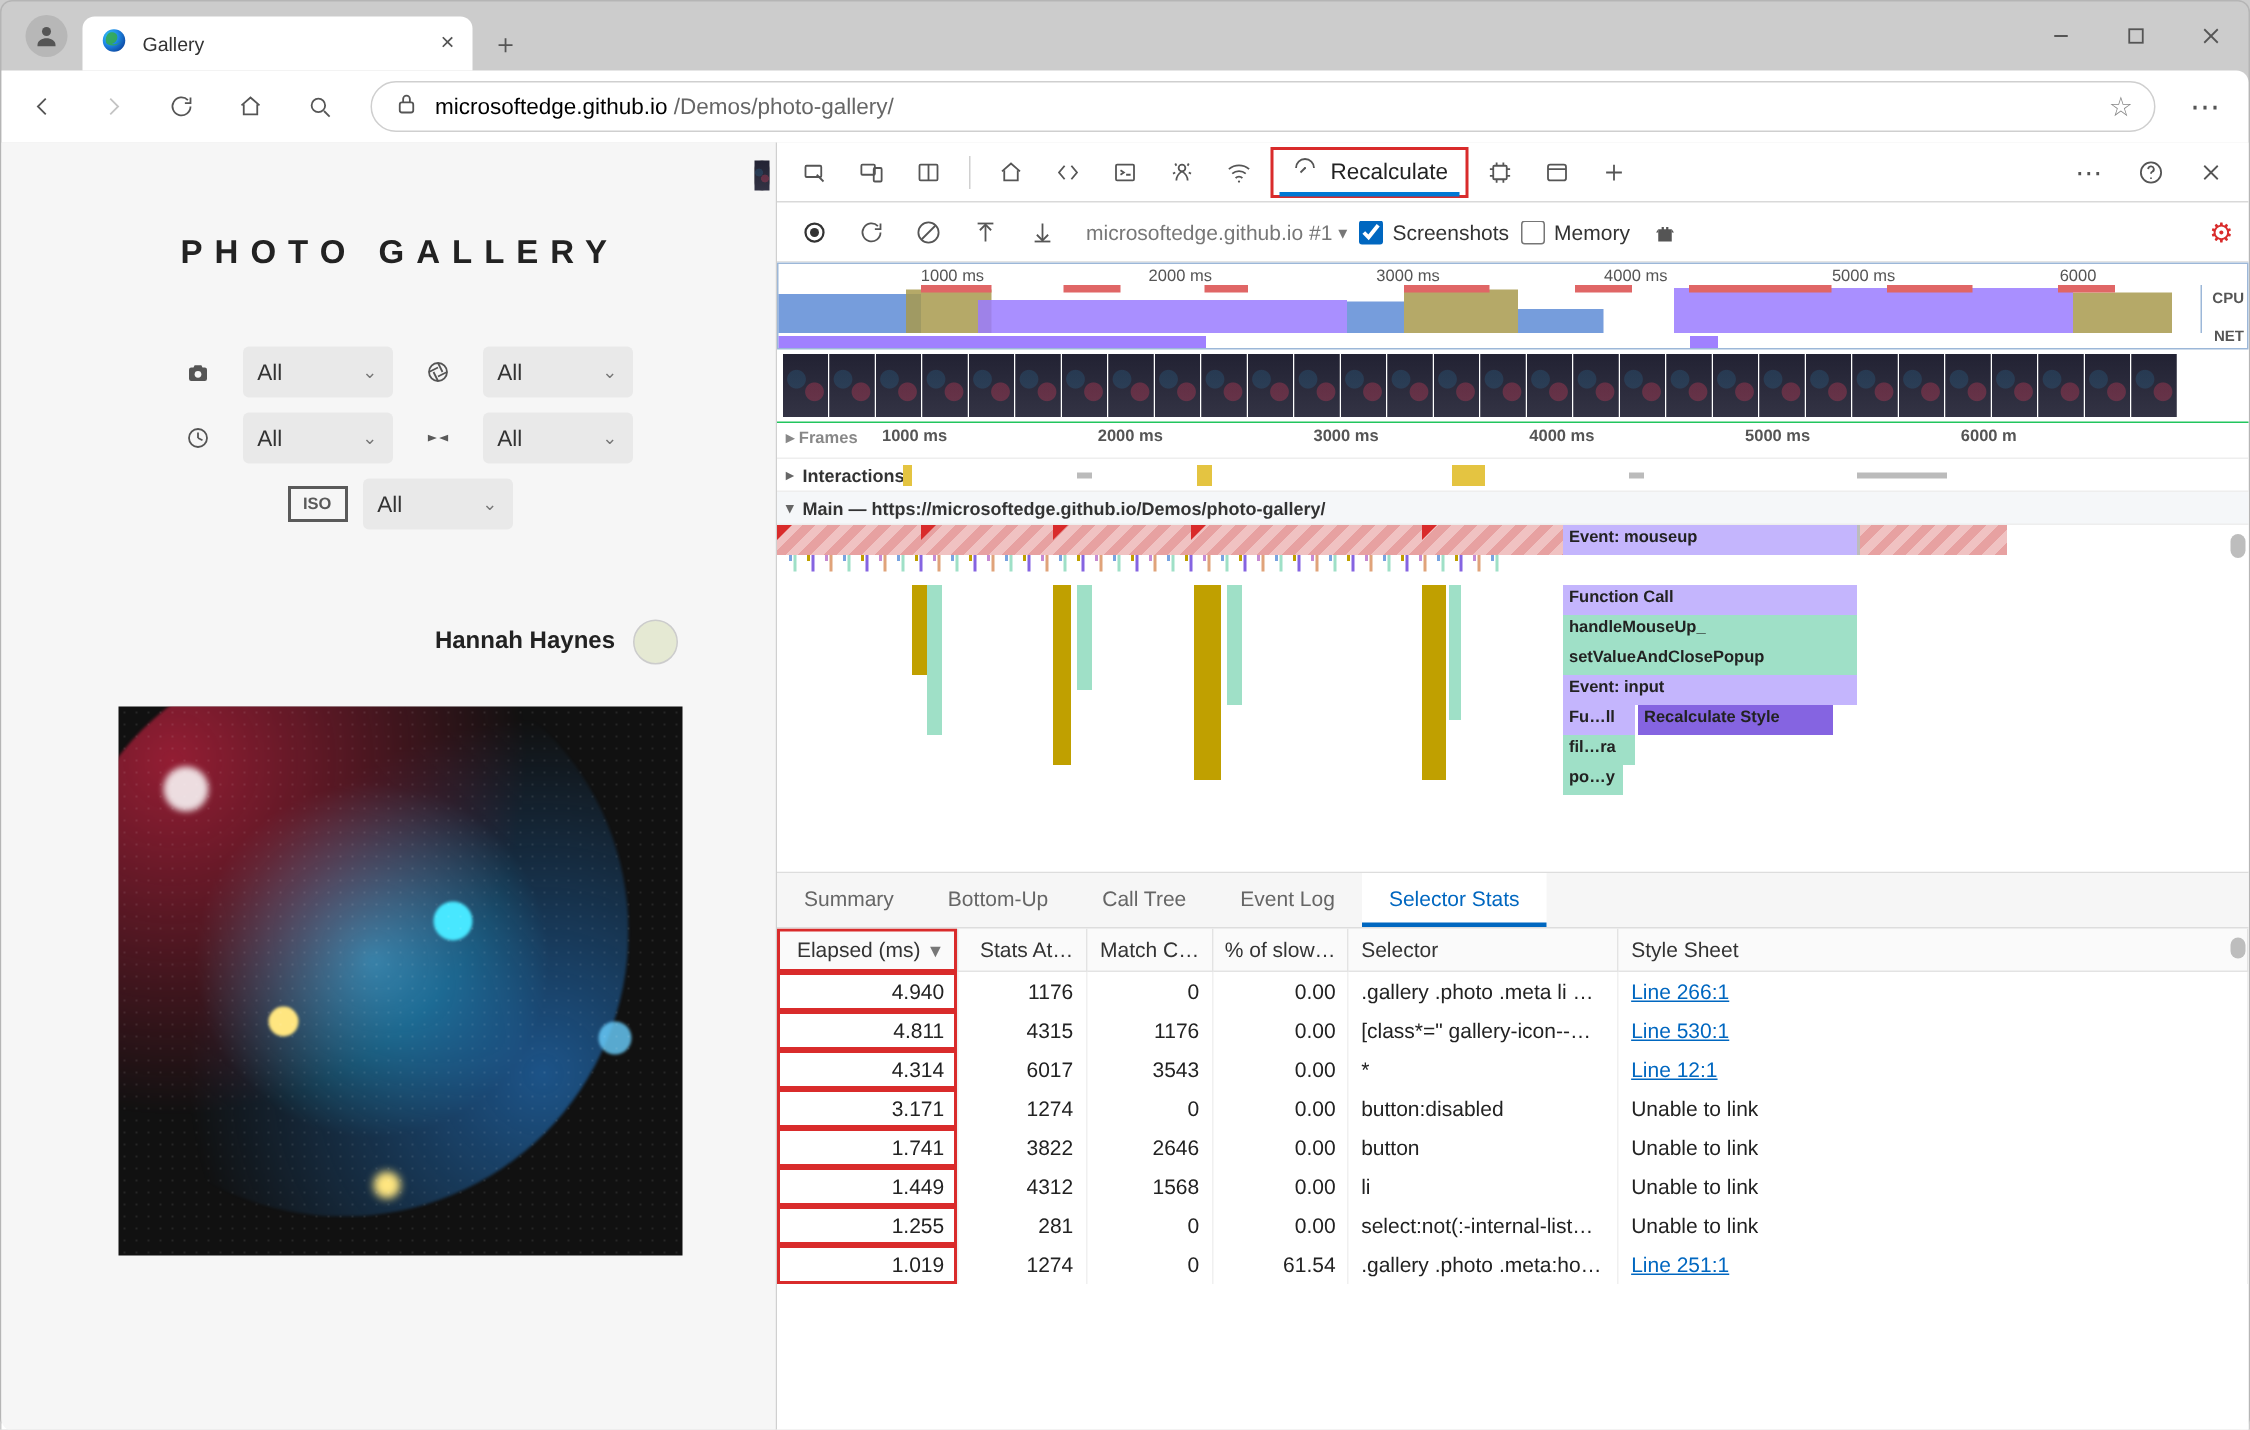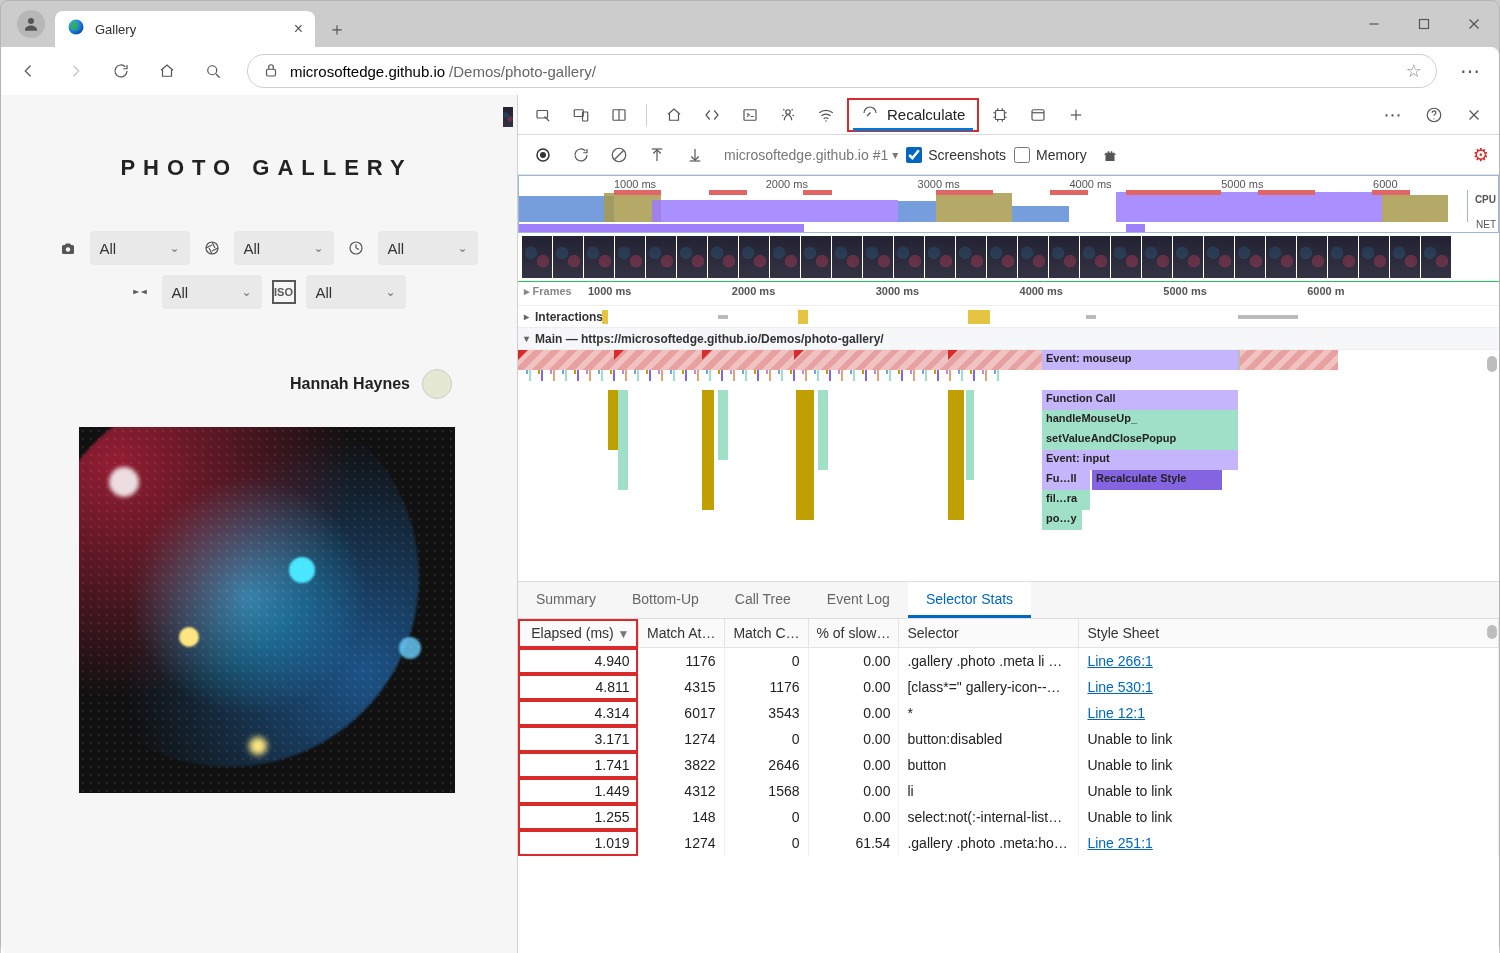--- a/index.html
+++ b/index.html
@@ -45,21 +45,21 @@
     border-radius: 0 0 0 8px;
   }
   .page-scroll { width:10px; position:absolute; right:4px; top:6px; bottom:6px; }
   .page-scroll .thumb { width:10px; height:20px; background:#7a7a7a; border-radius:5px; position:absolute; top:6px; }
   .page-inner { padding: 60px 25px 20px 40px; }
   .gallery-title { text-align:center; font-size:22px; font-weight:700; letter-spacing:8px; color:#222; }
   .filters { display:flex; flex-wrap:wrap; justify-content:center; gap:10px; margin-top:50px; }
   .filter {
     display:flex; align-items:center; gap:10px;
   }
-  .filter-icon { width:24px; height:24px; display:flex; align-items:center; justify-content:center; color:#5a5a5a; }
+  .filter-icon { width:40px; height:24px; display:flex; align-items:center; justify-content:center; color:#5a5a5a; }
   .filter-sel {
     width:100px; height:34px; background:#e9e9e9; border-radius:4px; display:flex; align-items:center;
     padding:0 10px; color:#333; font-size:15px; justify-content:space-between;
   }
   .filter-sel.wide { width:100px; }
   .author-row { display:flex; align-items:center; justify-content:flex-end; gap:12px; margin-top:60px; padding-right:40px; }
   .author-name { font-size:16px; font-weight:600; color:#222; }
   .author-dot { width:30px; height:30px; border-radius:50%; background:#e5e9d3; border:1px solid #ccc; }
   .photo-card {
     margin:28px auto 0 auto; width:376px; height:366px; background:#111; position:relative; overflow:hidden;
@@ -88,21 +88,21 @@
   .rec-bar .ico { width:30px; height:30px; display:flex; align-items:center; justify-content:center; color:#555; }
   .rec-bar .target { color:#777; font-size:14px; display:flex; align-items:center; gap:4px; margin-left:6px;}
   .rec-bar label { font-size:14px; color:#333; display:flex; align-items:center; gap:6px; }
   .rec-bar input[type=checkbox]{ width:16px; height:16px; accent-color:#0067c0;}
   .rec-bar .gear-red { margin-left:auto; color:#d92b2b; font-size:18px;}
   
   .overview { height:58px; border:1px solid #9cb7d8; margin:0; position:relative; background:#fff; }
   .overview .ticks { position:absolute; top:2px; left:0; right:30px; height:12px; }
   .tick-lbl { position:absolute; font-size:11px; color:#555; white-space:nowrap; }
   .overview .cpu-lbl { position:absolute; right:2px; top:18px; font-size:10px; font-weight:700; color:#555; }
-  .overview .net-lbl { position:absolute; right:2px; bottom:2px; font-size:10px; font-weight:400; color:#555; }
+  .overview .net-lbl { position:absolute; right:2px; bottom:2px; font-size:10px; font-weight:700; color:#555; }
   .ov-body { position:absolute; top:14px; left:0; right:30px; bottom:10px; border-right:1px solid #9cb7d8; }
   .ov-seg { position:absolute; bottom:0; }
   .thumbs-row { height:48px; background:#fff; padding:3px 4px; display:flex; gap:1px; overflow:hidden; }
   .thumb { width:30px; height:42px; background:#223; position:relative; }
   .thumb::before { content:""; position:absolute; inset:0; background:
     radial-gradient(circle at 30% 40%, #2bb8ff22 0 18%, transparent 20%),
     radial-gradient(circle at 70% 60%, #ff406044 0 18%, transparent 20%),
     linear-gradient(#223,#334); }
   
   .detail { border-top:1px solid #22c55e; position:relative; height:300px; display:flex; flex-direction:column;font-weight:bold;}
@@ -791,21 +791,21 @@
             <col class="col-elapsed">
               <col class="col-att">
               <col class="col-cnt">
               <col class="col-pct">
               <col class="col-sel">
               <col>
           </colgroup>
           <thead>
             <tr>
               <th class="num elapsed-hi"><span>Elapsed (ms)</span> <span class="chev">▼</span></th>
-              <th class="num">Match At…</th>
+              <th class="num">Stats At…</th>
               <th class="num">Match C…</th>
               <th class="num">% of slow…</th>
               <th>Selector</th>
               <th>Style Sheet</th>
             </tr>
           </thead>
           <tbody id="stats-body">
               <tr>
                 <td class="num elapsed-hi">4.940</td>
                 <td class="num">1176</td>
@@ -849,21 +849,21 @@
               <tr>
                 <td class="num elapsed-hi">1.449</td>
                 <td class="num">4312</td>
                 <td class="num">1568</td>
                 <td class="num">0.00</td>
                 <td>li</td>
                 <td>Unable to link</td>
               </tr>
               <tr>
                 <td class="num elapsed-hi">1.255</td>
-                <td class="num">148</td>
+                <td class="num">281</td>
                 <td class="num">0</td>
                 <td class="num">0.00</td>
                 <td>select:not(:-internal-list…</td>
                 <td>Unable to link</td>
               </tr>
               <tr>
                 <td class="num elapsed-hi">1.019</td>
                 <td class="num">1274</td>
                 <td class="num">0</td>
                 <td class="num">61.54</td>

